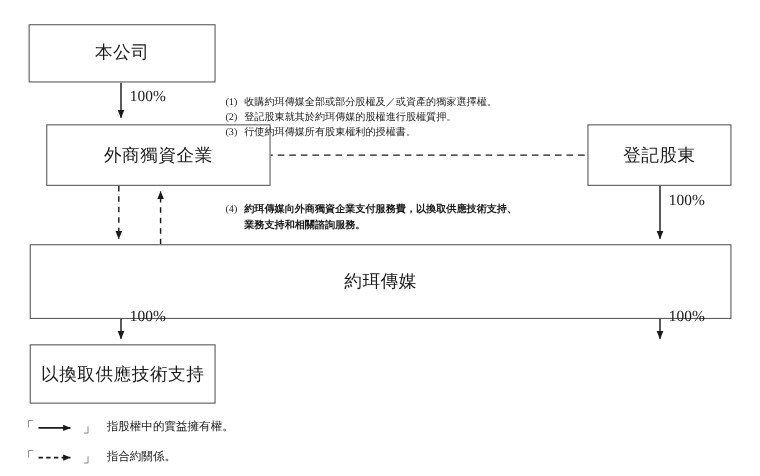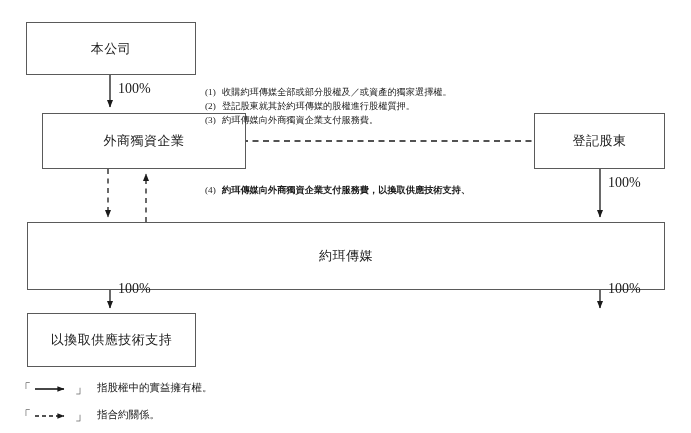--- a/index.html
+++ b/index.html
@@ -17,21 +17,21 @@
     overflow: hidden;
   }
   .node-box {
     position: absolute;
     box-sizing: border-box;
     border: 1px solid #5a5a5a;
     background: #ffffff;
     display: flex;
     align-items: center;
     justify-content: center;
-    font-size: 13px;
+    font-size: 16px;
     letter-spacing: 0.5px;
     color: #1a1a1a;
     white-space: nowrap;
   }
   .pct-label {
     position: absolute;
     font-size: 14px;
     font-family: "Liberation Serif", "DejaVu Serif", serif;
     color: #1a1a1a;
     white-space: nowrap;
@@ -171,29 +171,30 @@
     <div class="note-row">
       <span class="note-num">(1)</span>
       <span class="note-text">收購約珥傳媒全部或部分股權及／或資產的獨家選擇權。</span>
     </div>
     <div class="note-row">
       <span class="note-num">(2)</span>
       <span class="note-text">登記股東就其於約珥傳媒的股權進行股權質押。</span>
     </div>
     <div class="note-row">
       <span class="note-num">(3)</span>
-      <span class="note-text">約珥傳媒向外商獨資企業支付服務費。</span>
+      <span class="note-text">行使約珥傳媒所有股東權利的授權書。</span>
     </div>
   </div>
 
   <div class="note-block" style="left:205px; top:183px;">
     <div class="note-row">
       <span class="note-num">(4)</span>
       <span class="note-text">
         <span class="cont">約珥傳媒向外商獨資企業支付服務費，以換取供應技術支持、</span>
+        <span class="cont">業務支持和相關諮詢服務。</span>
       </span>
     </div>
   </div>
 
   <div class="legend-row" style="left:18px; top:381px;">
     <span class="legend-sym">
       <span class="legend-bracket-l">「</span>
       <span class="legend-arrow-wrap">
         <svg width="38" height="10" viewBox="0 0 38 10">
           <defs>

